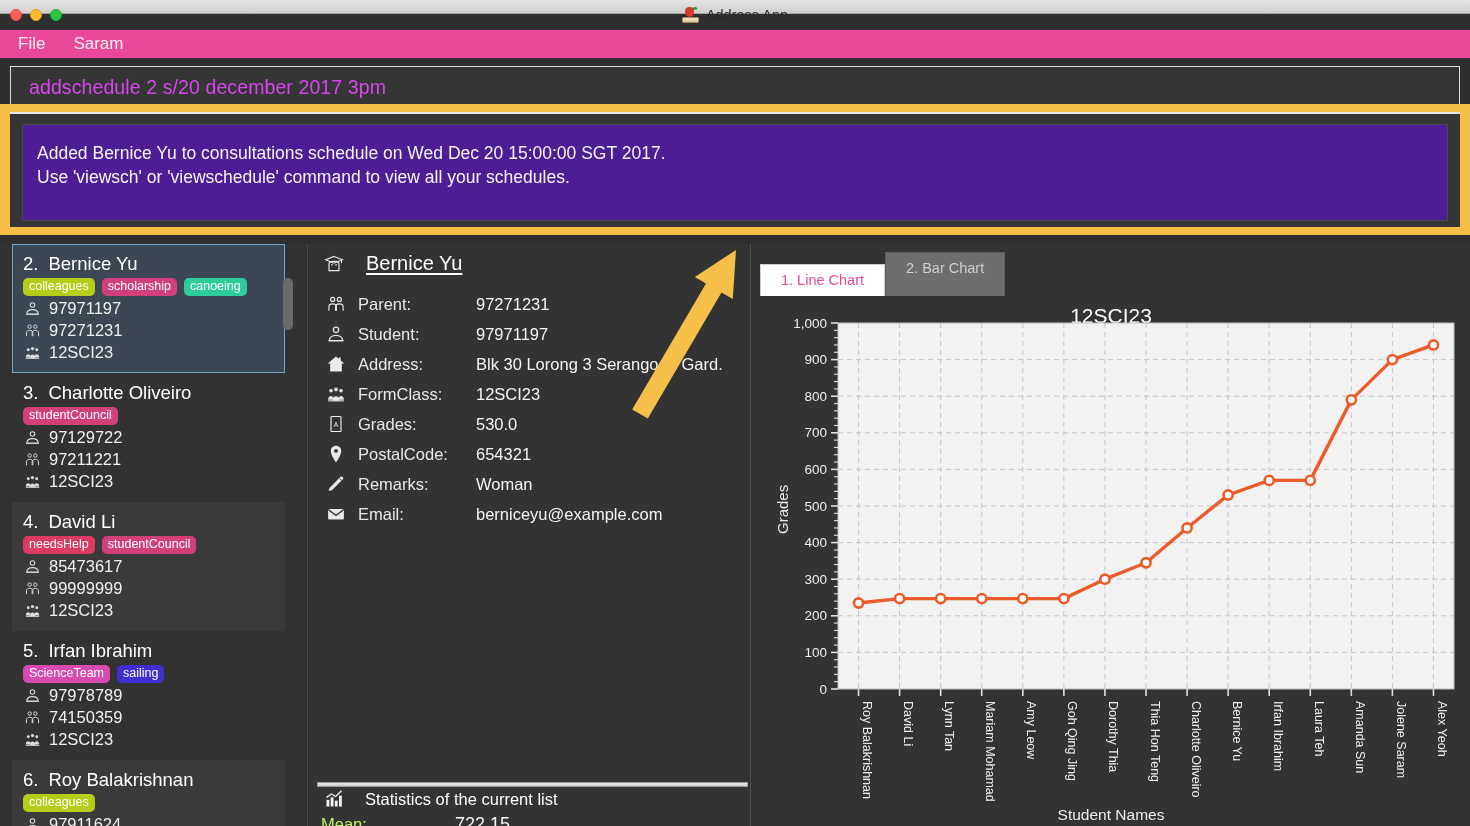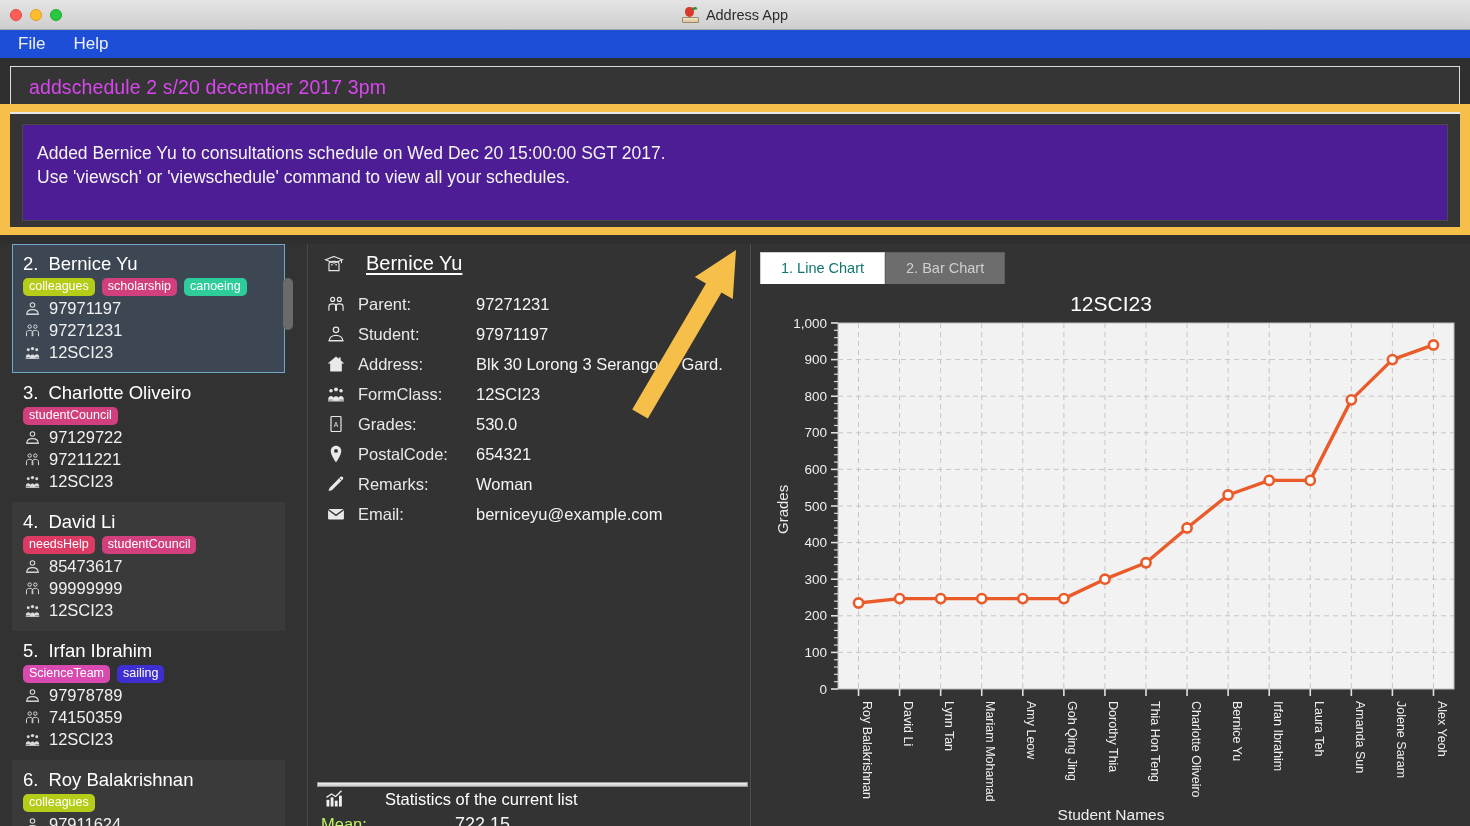--- a/index.html
+++ b/index.html
@@ -6,21 +6,21 @@
   * { box-sizing: border-box; margin: 0; padding: 0; }
   html, body {
     width: 1470px; height: 826px;
     font-family: "Liberation Sans", sans-serif;
     background: #2b2b2b; overflow: hidden;
   }
   #app { position: relative; width: 1470px; height: 826px; background: #2f2f2f; }
 
   
   .titlebar {
-    position: absolute; left: 0; top: 0; width: 1470px; height: 30px;
+    position: absolute; left: 0; top: 0; width: 1470px; height: 14px;
     background: linear-gradient(#e4e4e4, #cfcfcf);
     border-bottom: 1px solid #a6a6a6;
     display: flex; align-items: center;
   }
   .traffic { position: absolute; left: 10px; top: 9px; display: flex; gap: 8px; }
   .dot { width: 12px; height: 12px; border-radius: 50%; display: block; }
   .dot.red { background: #ff5f57; border: 1px solid #e0443e; }
   .dot.yellow { background: #ffbd2e; border: 1px solid #dea123; }
   .dot.green { background: #28c840; border: 1px solid #1aab29; }
   .title-center {
@@ -32,21 +32,21 @@
   .app-icon .book { position: absolute; left: 0; bottom: 1px; width: 17px; height: 6px;
       background: linear-gradient(#f3e7c8, #d8c49a); border: 1px solid #9c8a66; border-radius: 1px; }
   .app-icon .apple { position: absolute; left: 3px; top: 0px; width: 9px; height: 10px;
       background: #d8392b; border-radius: 48% 48% 52% 52%; }
   .app-icon .leaf { position: absolute; left: 10px; top: 0px; width: 5px; height: 3px;
       background: #3d8b35; border-radius: 0 70% 0 70%; transform: rotate(-18deg); }
 
   
   .menubar {
     position: absolute; left: 0; top: 30px; width: 1470px; height: 29px;
-    background: #1d4ed8; display: flex; align-items: center; padding-left: 18px; gap: 28px;
+    background: #ec4899; display: flex; align-items: center; padding-left: 18px; gap: 28px;
     border-bottom: 1px solid #2e2e2e;
   }
   .menuitem { color: #f0f0f0; font-size: 17px; cursor: default; }
 
   
   .cmdbox {
     position: absolute; left: 10px; top: 66px; width: 1450px; height: 42px;
     background: #353535; border: 1px solid #dcdcdc;
     display: flex; align-items: center; padding-left: 18px;
   }
@@ -105,30 +105,30 @@
   .drow { display: flex; align-items: center; height: 30px; }
   .dicon { width: 22px; flex: 0 0 22px; height: 20px; margin-right: 11px; }
   .dlabel { color: #e8e8e8; font-size: 16.5px; width: 118px; flex: 0 0 118px; }
   .dvalue { color: #f4f4f4; font-size: 16.5px; white-space: nowrap; overflow: hidden; }
 
   .divider { position: absolute; left: 8px; right: 2px; height: 5px;
       background: linear-gradient(#f0f0f0, #c9c9c9); border: 1px solid #9c9c9c; }
 
   .stats { position: absolute; left: 0; top: 545px; width: 442px; }
   .stats-head { display: flex; align-items: center; gap: 9px; padding-left: 14px; }
-  .stats-title { color: #ffffff; font-size: 16.5px; margin-left: 20px; }
+  .stats-title { color: #ffffff; font-size: 16.5px; }
   .srow { display: flex; align-items: center; height: 30.5px; padding-left: 12px; }
   .slabel { color: #bef264; font-size: 16.5px; width: 134px; flex: 0 0 134px; }
   .svalue { color: #f4f4f4; font-size: 18px; }
 
   
   .chartpanel { position: absolute; left: 752px; top: 0; width: 718px; height: 590px; background: #333333; }
   .tabs { display: flex; padding: 8px 0 0 8px; }
   .tab { font-size: 14.5px; padding: 7px 20px 8px 20px; cursor: default; }
-  .tab.active { background: #ffffff; color: #0f766e; border: 1px solid #cfcfcf; border-bottom: none; }
+  .tab.active { background: #ffffff; color: #ec4899; border: 1px solid #cfcfcf; border-bottom: none; margin-top: 12px; }
   .tab.inactive { background: #6d6d6d; color: #cfcfcf; border: 1px solid #5e5e5e; border-bottom: none; }
   .chart-title { text-align: center; color: #ffffff; font-size: 21px; margin-top: 8px; }
 
   .plotwrap { position: absolute; left: 0; top: 62px; width: 718px; height: 528px; }
   .ylabel-rot {
     position: absolute; left: 22px; top: 228px; color: #e9e9e9; font-size: 15px;
     transform: rotate(-90deg); transform-origin: left top; white-space: nowrap;
   }
   .xlabel-bottom { position: absolute; left: 0; right: 0; bottom: 10px; text-align: center;
       color: #efefef; font-size: 15.5px; }
@@ -155,21 +155,21 @@
         <span class="book"></span>
           <span class="apple"></span>
           <span class="leaf"></span>
       </span>
       <span class="title-text">Address App</span>
     </div>
   </div>
 
   <div class="menubar">
     <span class="menuitem">File</span>
-    <span class="menuitem">Help</span>
+    <span class="menuitem">Saram</span>
   </div>
 
   <div class="cmdbox">
     <span class="cmdtext">addschedule 2 s/20 december 2017 3pm</span>
   </div>
 
   <div class="highlight"></div>
   <div class="resultbox">
     <div class="result-inner">
       <div class="result-line">Added Bernice Yu to consultations schedule on Wed Dec 20 15:00:00 SGT 2017.</div>

